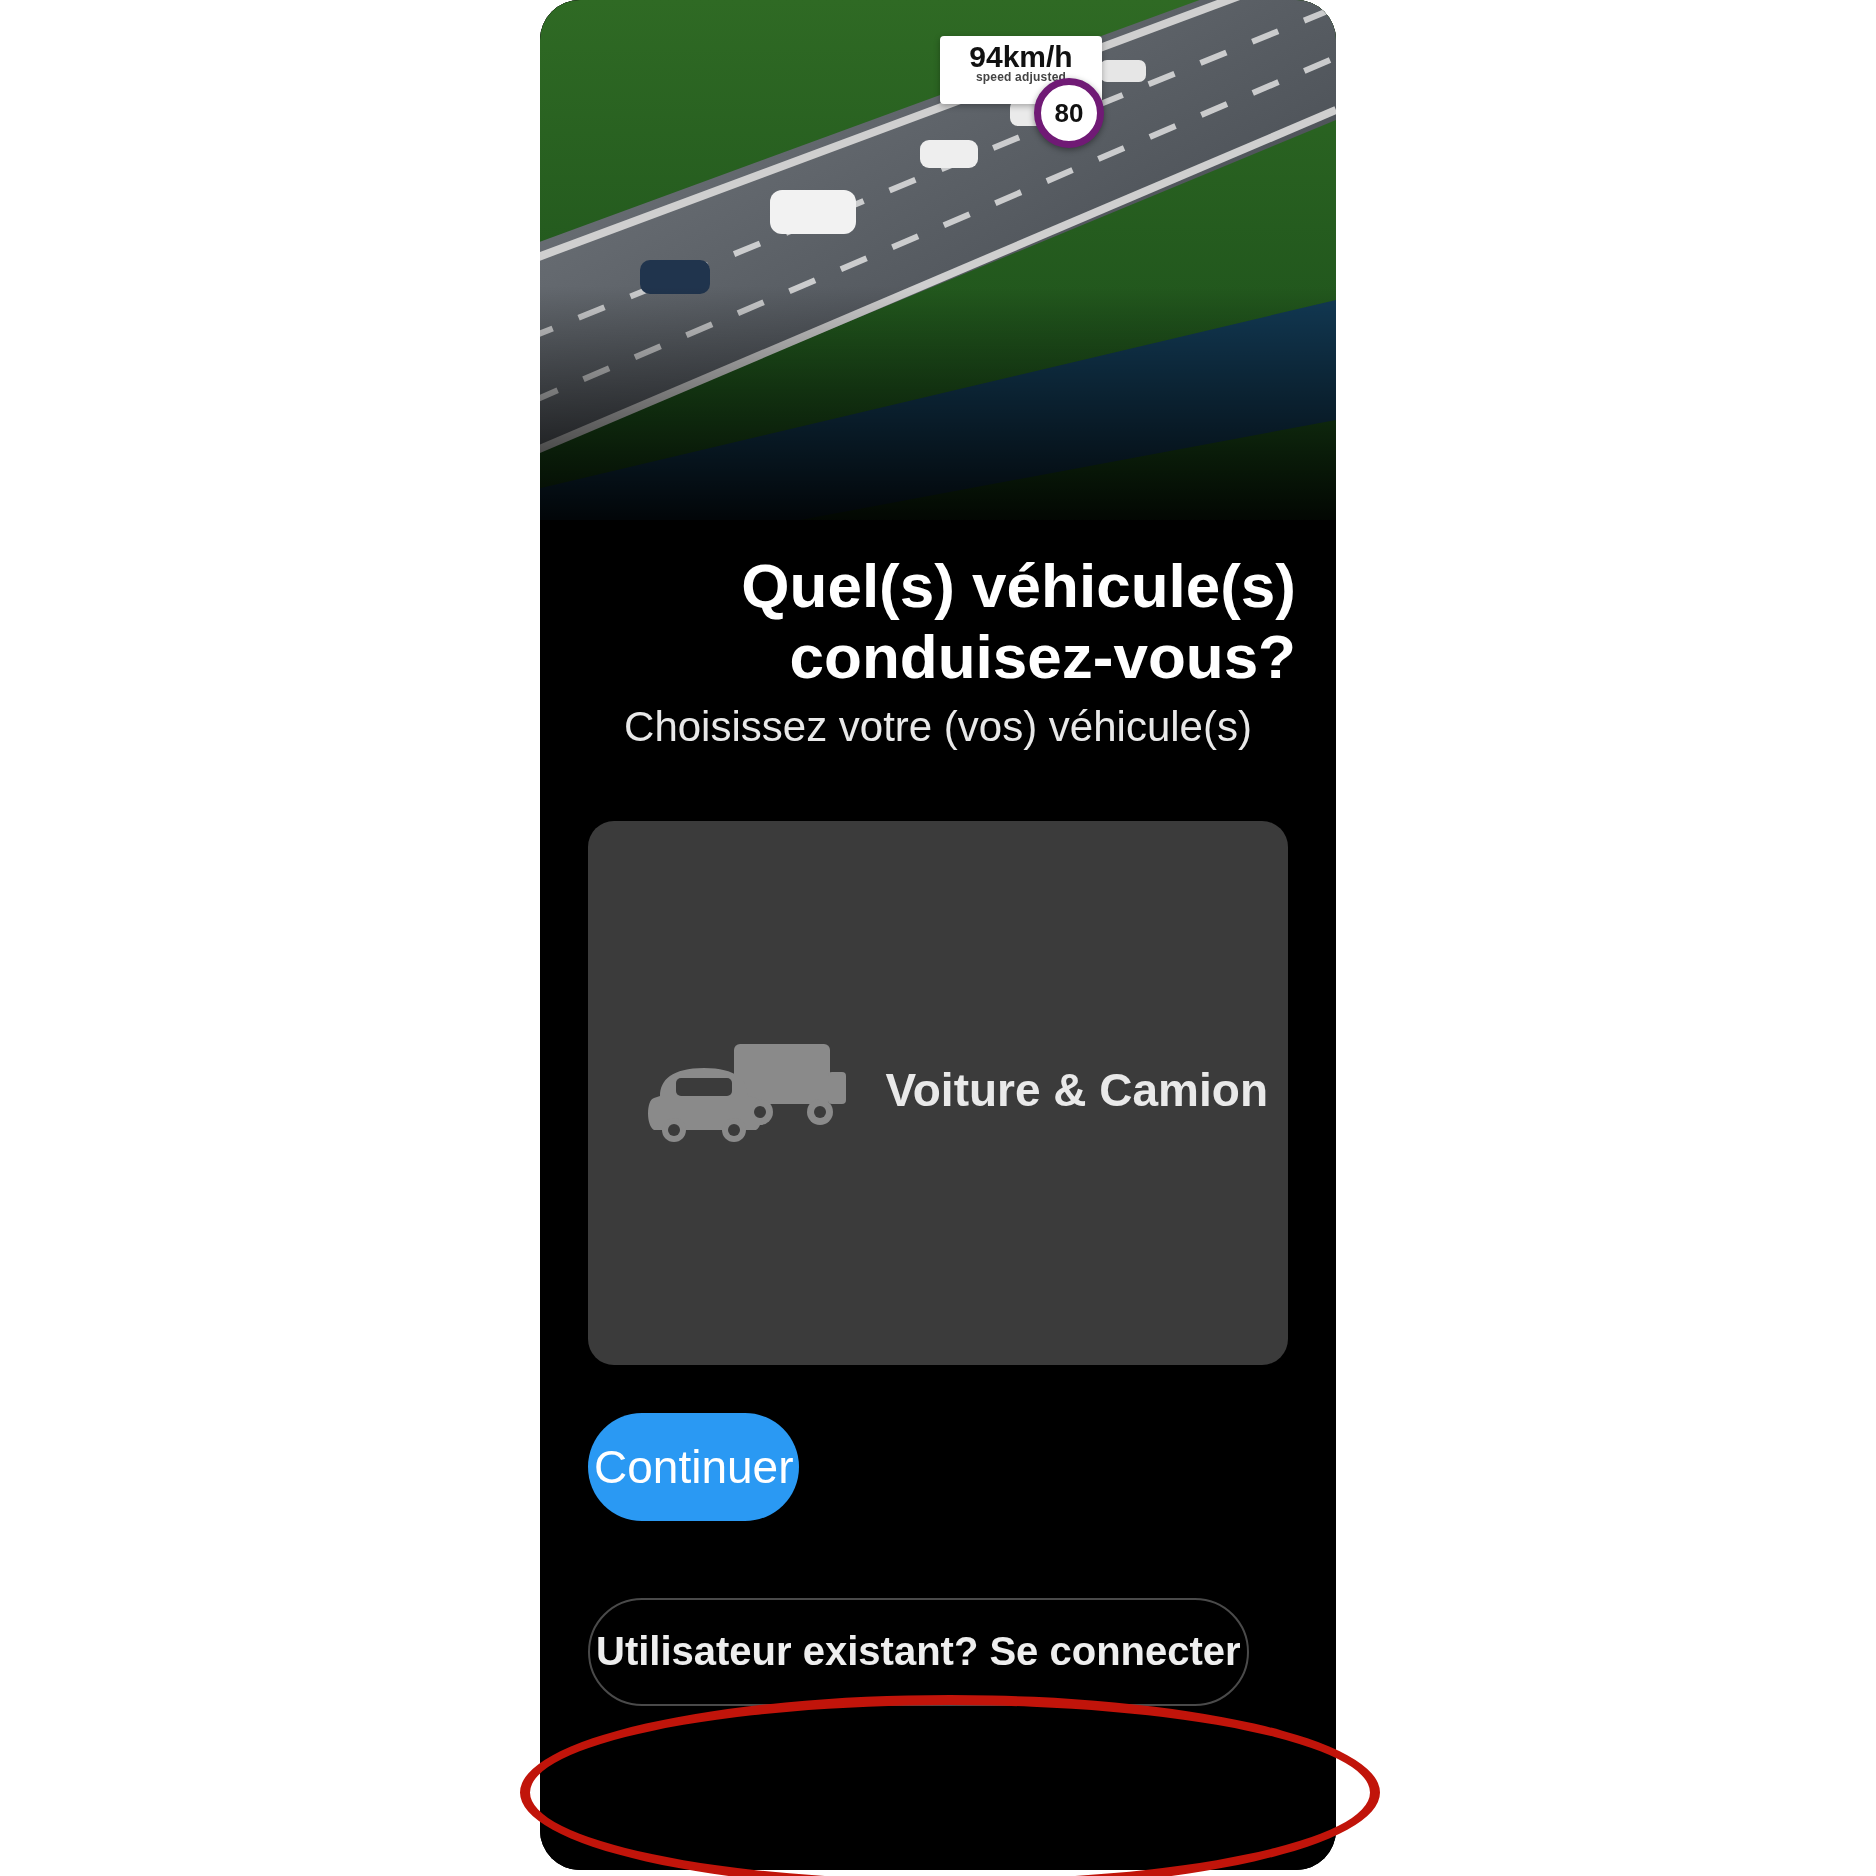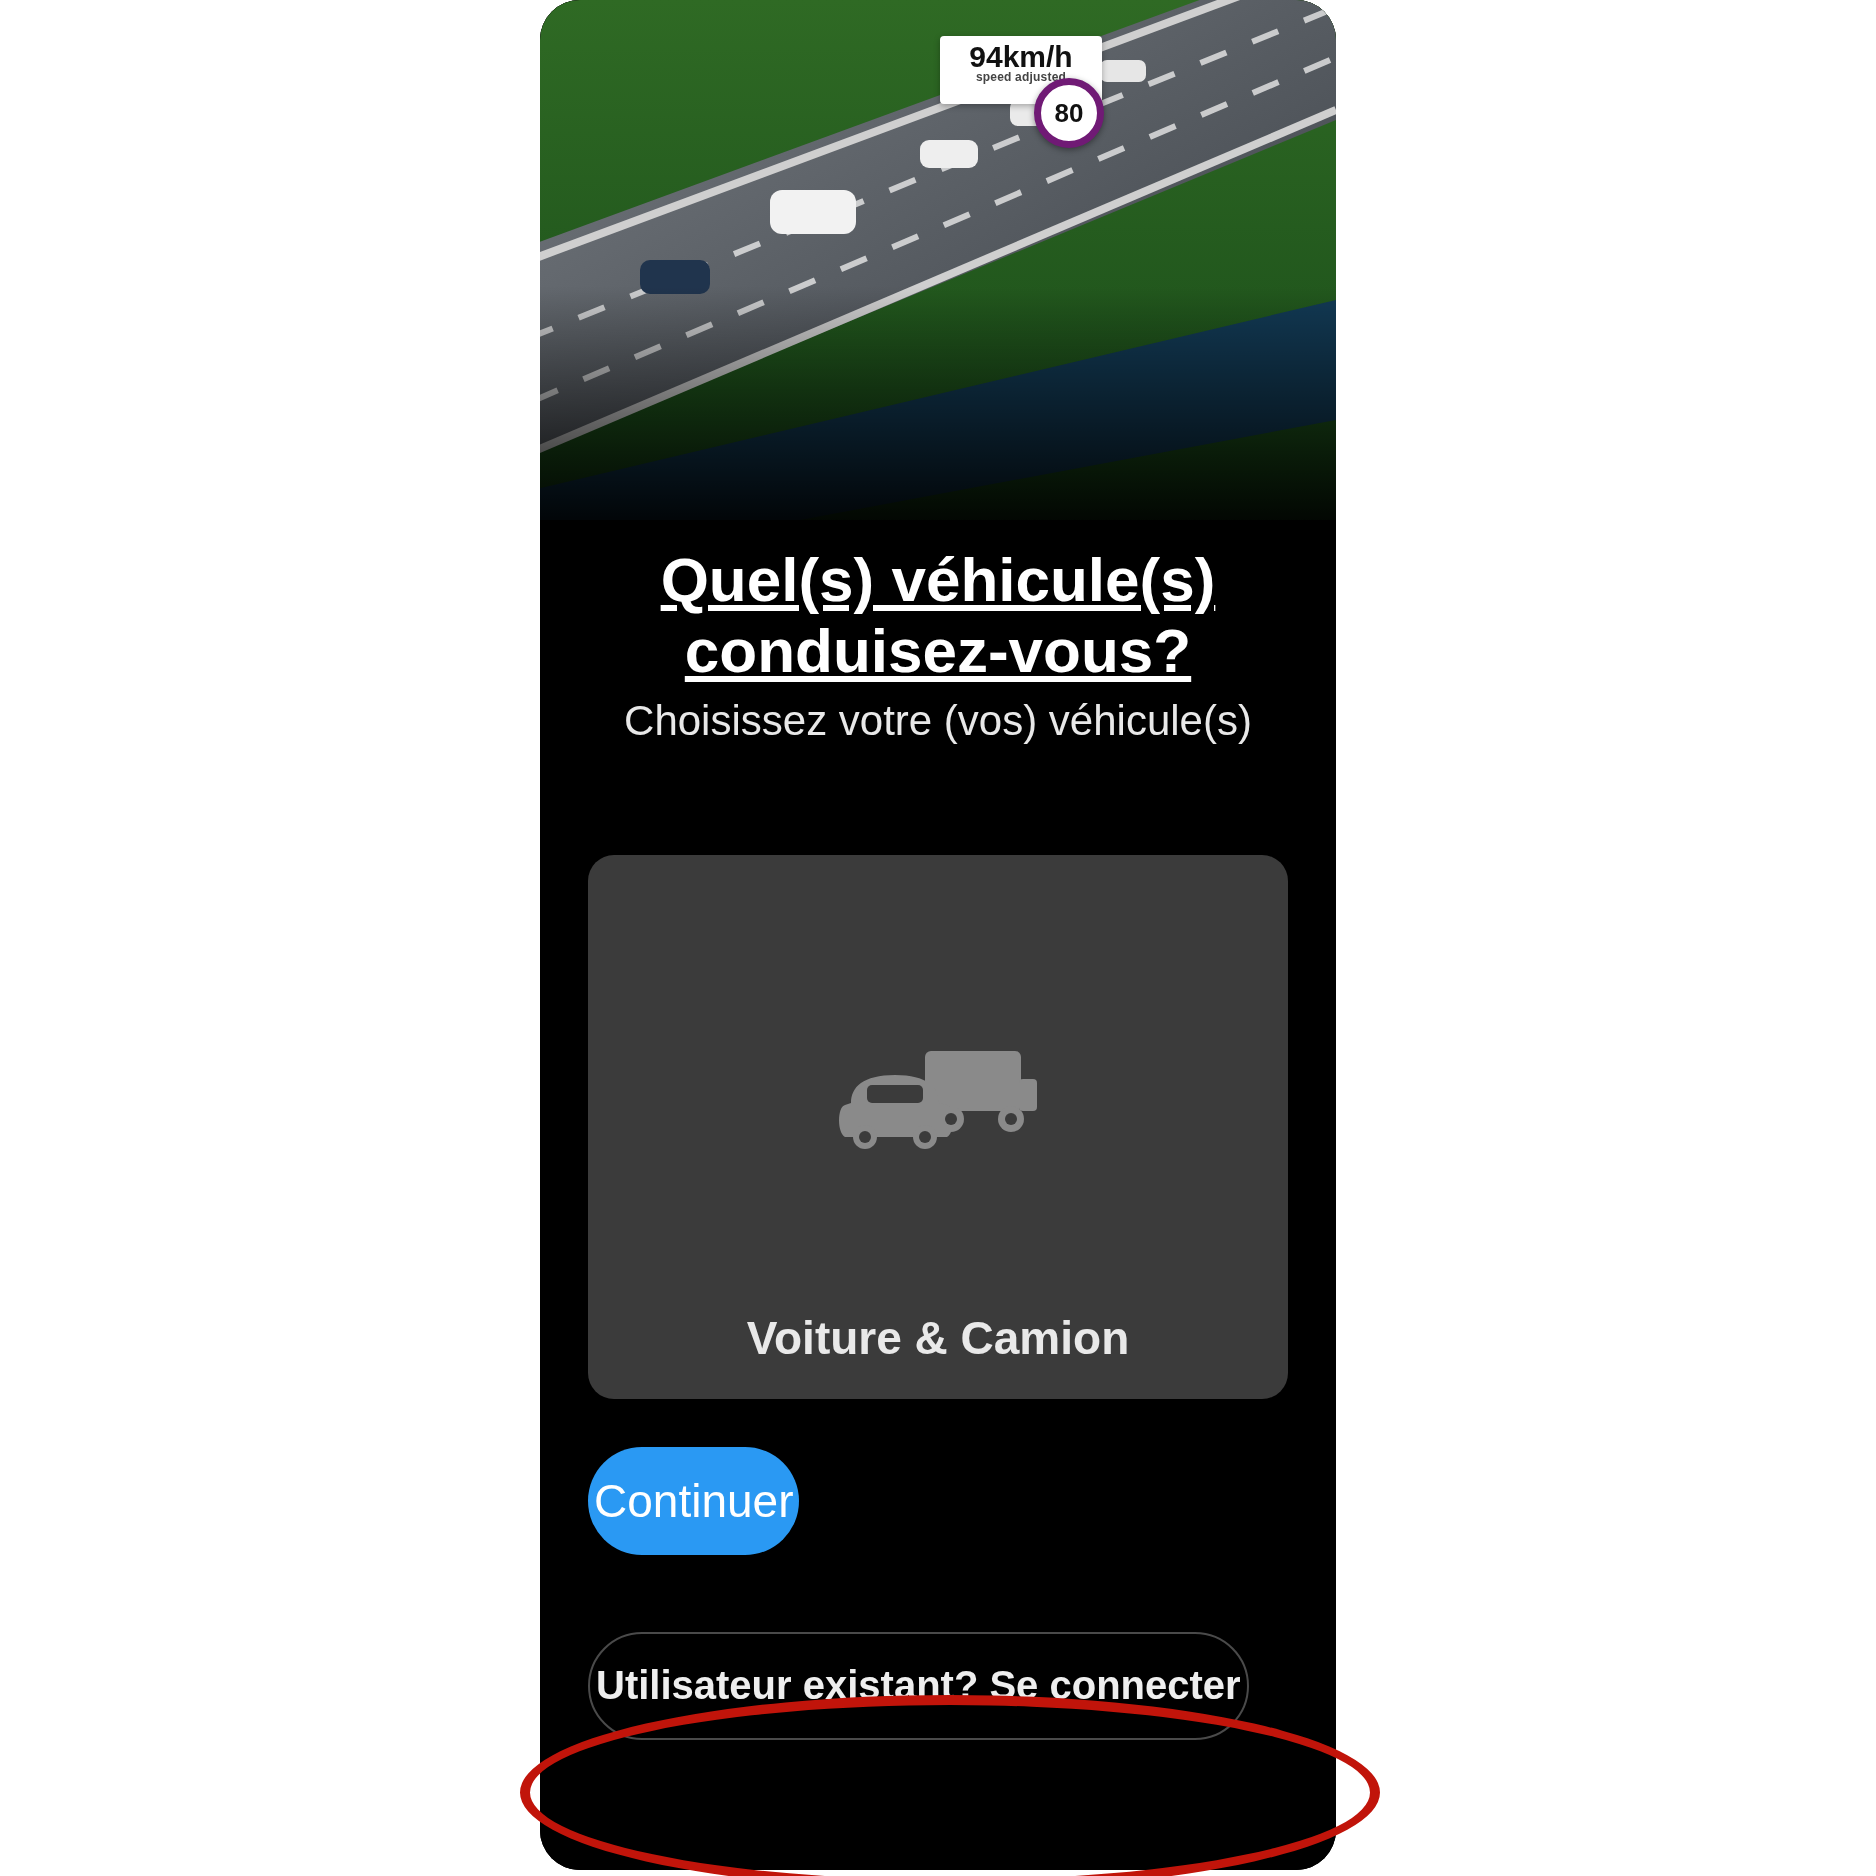--- a/index.html
+++ b/index.html
@@ -24,26 +24,26 @@
   .speed-badge .big{font-weight:800;font-size:30px;line-height:1;}
   .speed-badge .small{font-size:12px;font-weight:600;color:#444;letter-spacing:.2px;margin-top:-2px;}
   .speed-limit{
     position:absolute;left:494px;top:78px;width:56px;height:56px;border-radius:50%;
     background:#fff;border:7px solid #701a75;display:flex;align-items:center;justify-content:center;
     box-shadow:0 2px 6px rgba(0,0,0,.4);
   }
   .speed-limit span{font-weight:800;font-size:26px;color:#111;}
   
   .content{position:absolute;left:0;top:520px;right:0;bottom:0;background:#000;}
-  h1.title{margin:24px 40px 10px 40px;text-align:center;color:#fff;font-weight:800;font-stretch:semi-condensed;font-size:62px;line-height:1.15;text-decoration:underline;}
+  h1.title{margin:30px 40px 10px 40px;text-align:right;color:#fff;font-weight:800;font-stretch:semi-condensed;font-size:62px;line-height:1.15;}
   p.subtitle{margin:10px 40px 0 40px;text-align:center;color:#e8e8e8;font-size:42px;font-weight:400;}
   .cards{display:flex;gap:30px;margin:70px 48px 0 48px;}
   .card{
-    flex:1;border-radius:26px;display:flex;flex-direction:column;align-items:center;justify-content:flex-end;
-    padding:30px 20px 34px 20px;cursor:pointer;min-height:480px;margin-top:40px;
+    flex:1;border-radius:26px;display:flex;align-items:center;justify-content:flex-end;
+    padding:30px 20px 34px 20px;cursor:pointer;min-height:480px;
   }
   .card.selected{background:#2a99f3;color:#fff;}
   .card.unselected{background:#3b3b3b;color:#e9e9e9;}
   .card .icon-wrap{flex:1;display:flex;align-items:center;justify-content:center;width:100%;}
   .card .label{font-size:46px;font-weight:700;text-align:center;line-height:1.15;}
   .cta{
     margin:48px 48px 0 48px;background:#2a99f3;color:#fff;border:none;border-radius:70px;
     height:108px;font-size:46px;font-weight:500;display:flex;align-items:center;justify-content:center;cursor:pointer;
   }
   .signin{

